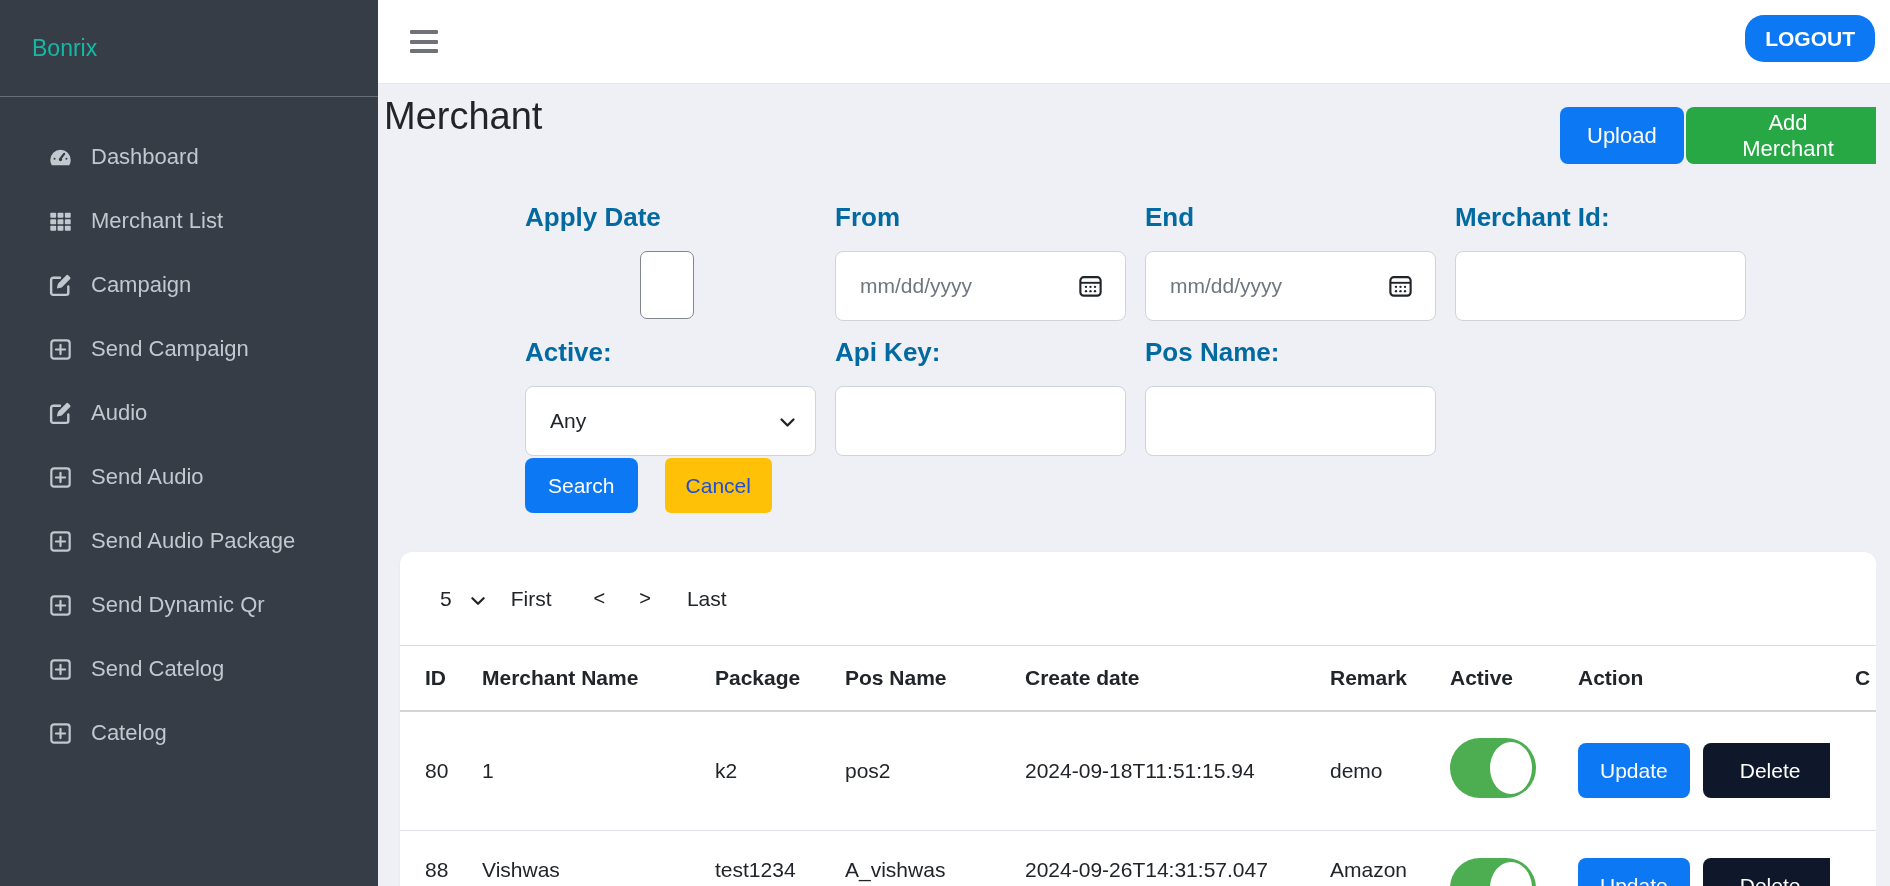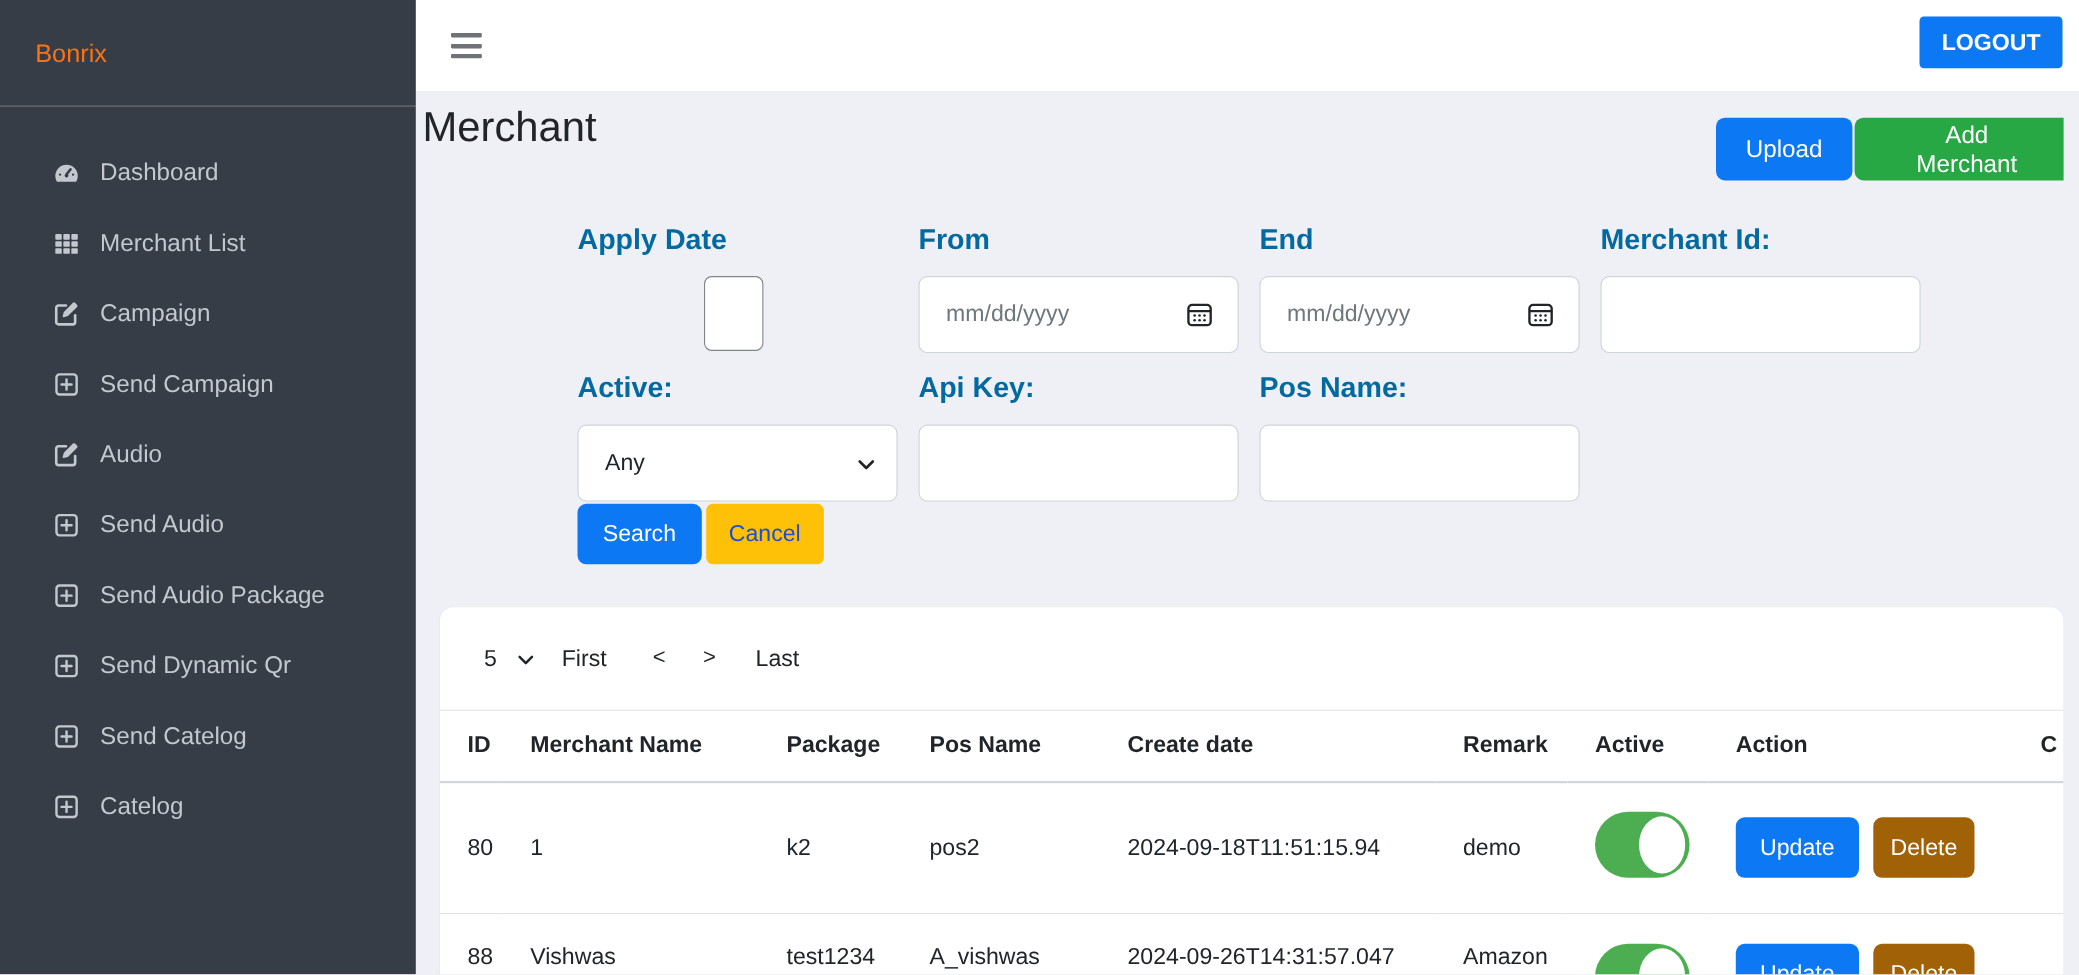--- a/index.html
+++ b/index.html
@@ -2,36 +2,36 @@
 <html><head>
 <meta charset="utf-8">
 <style>
   * { margin:0; padding:0; box-sizing:border-box; }
   html,body { width:1890px; height:886px; }
   body { font-family:"Liberation Sans",sans-serif; background:#eef0f5; overflow:hidden; }
   #app { position:relative; width:1890px; height:886px; overflow:hidden; background:#eef0f5; }
 
   
   .sidebar { position:absolute; left:0; top:0; width:378px; height:886px; background:#373d47; z-index:6; }
-  .brand { height:97px; display:flex; align-items:center; padding-left:32px; color:#f97316; font-size:23px;
+  .brand { height:97px; display:flex; align-items:center; padding-left:32px; color:#14b8a6; font-size:23px;
            border-bottom:1px solid rgba(255,255,255,.25); }
   .nav { height:709px; overflow:hidden; padding-top:28px; }
   .nav-item { height:64px; display:flex; align-items:center; padding-left:48px; gap:18px;
               color:#c3c8cf; font-size:22px; cursor:pointer; white-space:nowrap; }
   .nav-item .icn { width:25px; height:25px; flex:none; display:inline-flex; }
   .nav-item svg { width:25px; height:25px; }
 
   
   .topbar { position:absolute; left:378px; top:0; width:1512px; height:84px; background:#fff;
             border-bottom:1px solid #e6e9ed; z-index:5; }
   .hamburger { position:absolute; left:32px; top:30px; width:28px; height:23px; display:flex;
                flex-direction:column; justify-content:space-between; cursor:pointer; }
   .hamburger span { display:block; height:4px; background:#6f7377; border-radius:1px; }
   .logout-btn { position:absolute; right:15px; top:15px; height:47px; padding:0 20px; background:#0d78f4;
-                color:#fff; border:none; border-radius:4px; font-size:21px; font-weight:bold;
+                color:#fff; border:none; border-radius:19px; font-size:21px; font-weight:bold;
                 font-family:inherit; cursor:pointer; }
 
   
   .page-title { position:absolute; left:384px; top:95px; font-size:38px; font-weight:500; color:#212529; z-index:2; }
   .btn { border:none; border-radius:8px; font-family:inherit; cursor:pointer; font-size:22px; }
   .upload-btn { position:absolute; left:1560px; top:107px; height:57px; padding:0 27px; background:#0d78f4; color:#fff; }
   .add-merchant-btn { position:absolute; left:1686px; top:107px; height:57px; padding:0 45px; background:#28a745; color:#fff; }
 
   
   .filters { position:absolute; left:525px; top:205px; width:1221px; display:grid;
@@ -42,21 +42,21 @@
              font-size:21px; font-family:inherit; color:#212529; padding:0 24px; outline:none; }
   .f-input::placeholder { color:#6e767e; }
   .date-wrap { position:relative; width:291px; }
   .date-wrap .cal { position:absolute; right:22px; top:21px; width:27px; height:27px; pointer-events:none; }
   .apply-checkbox { appearance:none; -webkit-appearance:none; width:54px; height:68px; margin-left:115px;
                     border:1px solid #80868c; border-radius:7px; background:#fff; cursor:pointer; }
   .select-box { position:relative; height:70px; width:291px; border:1px solid #ced4da; border-radius:8px;
                 background:#fff; display:flex; align-items:center; padding:0 24px; font-size:21px;
                 color:#212529; cursor:pointer; }
   .select-box .chev { position:absolute; right:18px; top:26px; width:19px; height:19px; }
-  .filter-actions { position:absolute; left:525px; top:458px; display:flex; gap:4px; z-index:2; }
+  .filter-actions { position:absolute; left:525px; top:458px; display:flex; gap:27px; z-index:2; }
   .search-btn { height:55px; padding:0 23px; background:#0d78f4; color:#fff; font-size:21px; }
   .cancel-btn { height:55px; padding:0 21px; background:#ffc107; color:#1d4ed8; font-size:21px; border-radius:6px; }
 
   
   .card { position:absolute; left:400px; top:552px; width:1476px; height:400px; background:#fff;
           border-radius:12px 12px 0 0; box-shadow:0 1px 3px rgba(0,0,0,.06); z-index:2; overflow:hidden; }
   .pager { display:flex; align-items:center; height:93px; padding-left:40px; font-size:21px; color:#212529; }
   .page-size { display:flex; align-items:center; gap:17px; cursor:pointer; }
   .page-size .chev { width:18px; height:18px; margin-top:3px; }
   .pg-link { cursor:pointer; color:#212529; }
@@ -71,21 +71,21 @@
        border-top:1px solid #dbdee2; border-bottom:2px solid #d2d6db; white-space:nowrap; }
   td { font-size:21px; color:#212529; height:120px; padding-left:25px; vertical-align:middle;
        border-bottom:1px solid #dee2e6; white-space:nowrap; overflow:hidden; }
   tr.clipped-row td { vertical-align:top; padding-top:27px; }
 
   .toggle { position:relative; display:inline-block; width:86px; height:60px; background:#4cae50;
             border-radius:30px; cursor:pointer; }
   .toggle .knob { position:absolute; right:4px; top:4px; width:42px; height:52px; background:#fff; border-radius:50%; }
   .action-cell-inner { display:flex; gap:13px; align-items:center; }
   .update-btn { height:55px; padding:0 22px; background:#0d78f4; color:#fff; font-size:21px; }
-  .delete-btn { height:55px; padding:0 16px; background:#a16207; color:#fff; font-size:21px; }
+  .delete-btn { height:55px; padding:0 37px; background:#0f172a; color:#fff; font-size:21px; }
 
   .right-strip { position:absolute; right:0; top:84px; width:14px; height:802px; background:#eef0f5; z-index:4; }
 </style>
 </head>
 <body>
 
 <div id="app">
 
   <aside class="sidebar">
     <div class="brand">Bonrix</div>

